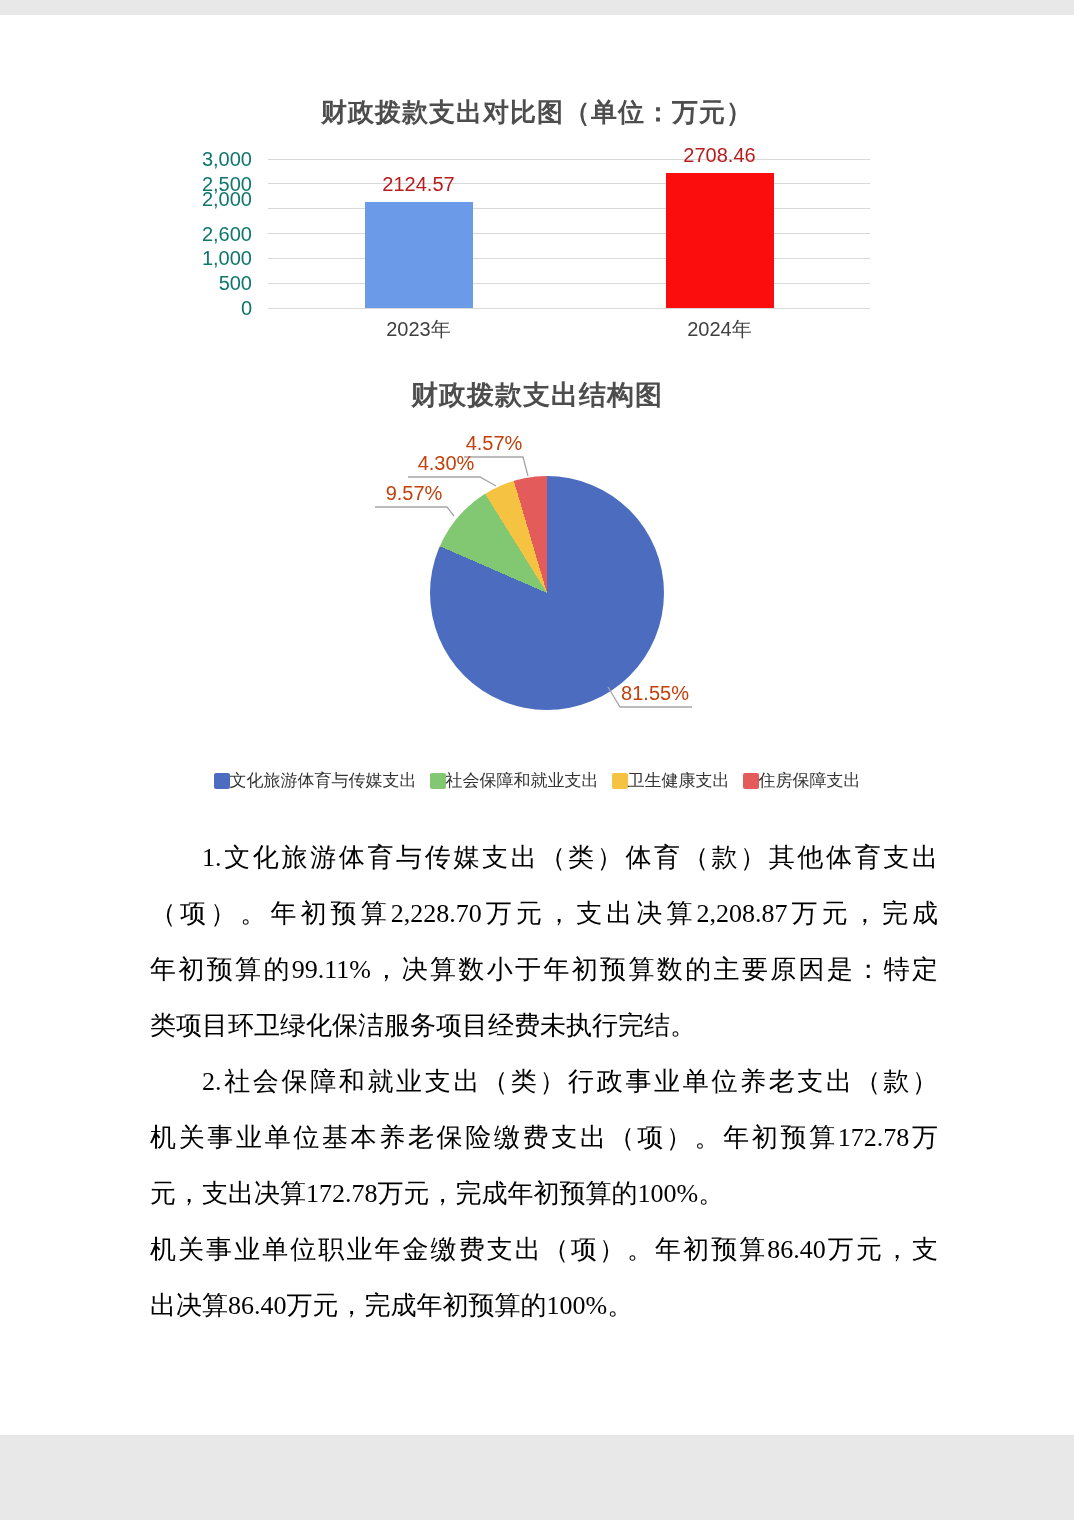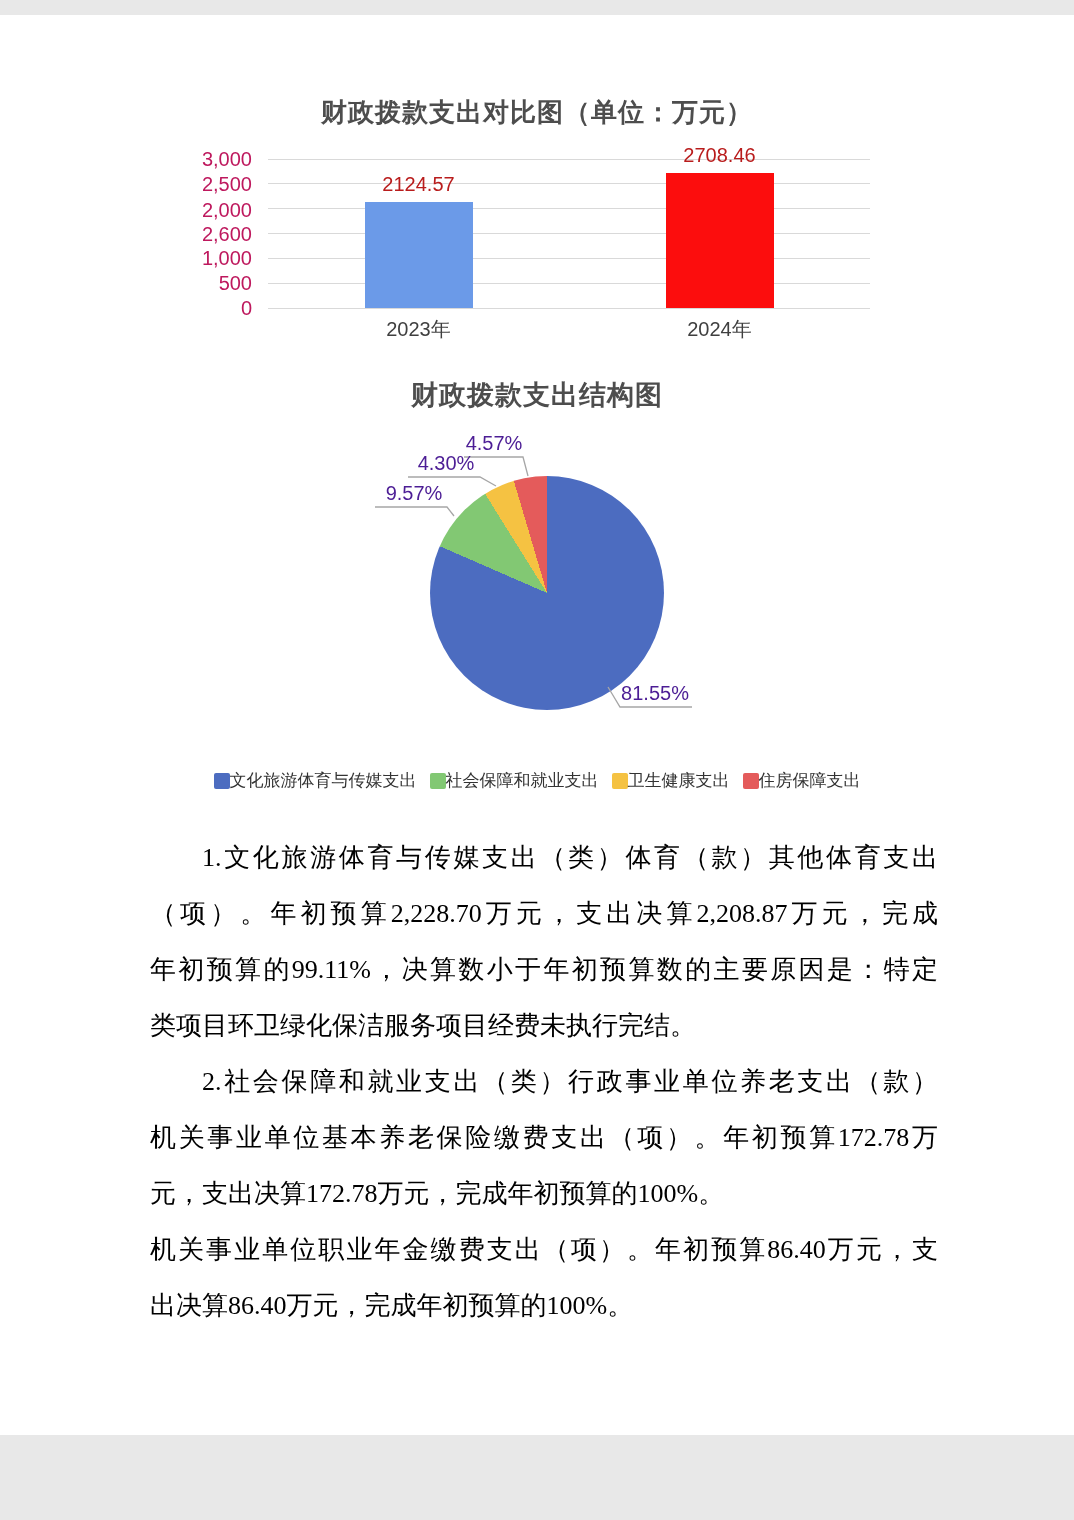--- a/index.html
+++ b/index.html
@@ -14,31 +14,31 @@
     color:#4d4d4d;font-weight:600;letter-spacing:1px;
     font-family:"Liberation Sans","DejaVu Sans",sans-serif;
   }
   .bar-title{top:80px;font-size:26px;}
   .pie-title{top:362px;font-size:27px;}
   
   .bar-plot{position:absolute;left:268px;top:144px;width:602px;height:149px;}
   .gridline{position:absolute;left:0;width:100%;height:1px;background:#d9d9d9;}
   .ytick{
     position:absolute;left:-146px;width:130px;text-align:right;
-    font-size:20px;color:#be185d;line-height:22px;
+    font-size:20px;color:#0f766e;line-height:22px;
   }
   .bar{position:absolute;bottom:0;}
   .bar-value{position:absolute;width:130px;text-align:center;font-size:20px;color:#b91c1c;line-height:26px;}
   .bar-cat{position:absolute;width:130px;text-align:center;font-size:20px;color:#3f3f3f;line-height:24px;}
   
   .pie{position:absolute;left:430px;top:461px;width:234px;height:234px;border-radius:50%;}
   .pie-leaders{position:absolute;left:330px;top:400px;width:420px;height:320px;pointer-events:none;}
   .pie-label{
     position:absolute;transform:translateX(-50%);white-space:nowrap;
-    font-size:20px;line-height:23px;color:#4c1d95;
+    font-size:20px;line-height:23px;color:#c2410c;
   }
   .legend{
     position:absolute;top:754px;left:0;width:100%;
     display:flex;justify-content:center;align-items:center;gap:13px;
   }
   .legend-item{display:flex;align-items:center;}
   .swatch{width:16px;height:16px;border-radius:2px;display:inline-block;flex:0 0 auto;}
   .legend-label{font-size:17px;color:#333333;white-space:nowrap;}
   
   .body-text{position:absolute;left:150px;top:815px;width:788px;}
@@ -66,21 +66,21 @@
     <div class="bar-plot">
         <div class="gridline" style="top: 148.5px;"></div>
         <div class="ytick" style="top: 138px;">0</div>
         <div class="gridline" style="top: 123.667px;"></div>
         <div class="ytick" style="top: 113.167px;">500</div>
         <div class="gridline" style="top: 98.8333px;"></div>
         <div class="ytick" style="top: 88.3333px;">1,000</div>
         <div class="gridline" style="top: 74px;"></div>
         <div class="ytick" style="top: 63.5px;">2,600</div>
         <div class="gridline" style="top: 49.1667px;"></div>
-        <div class="ytick" style="top: 40px;">2,000</div>
+        <div class="ytick" style="top: 29px;">2,000</div>
         <div class="gridline" style="top: 24.3333px;"></div>
         <div class="ytick" style="top: 13.8333px;">2,500</div>
         <div class="gridline" style="top: -0.5px;"></div>
         <div class="ytick" style="top: -11px;">3,000</div>
         <div class="bar" style="left: 96.5px; width: 108px; height: 105.52px; background: rgb(107, 154, 232);"></div>
         <div class="bar-value" style="left: 85.5px; top: 12.4797px;">2124.57</div>
         <div class="bar-cat" style="left: 85.5px; top: 158px;">2023年</div>
         <div class="bar" style="left: 397.5px; width: 108px; height: 134.52px; background: rgb(252, 13, 13);"></div>
         <div class="bar-value" style="left: 386.5px; top: -16.5202px;">2708.46</div>
         <div class="bar-cat" style="left: 386.5px; top: 158px;">2024年</div>

